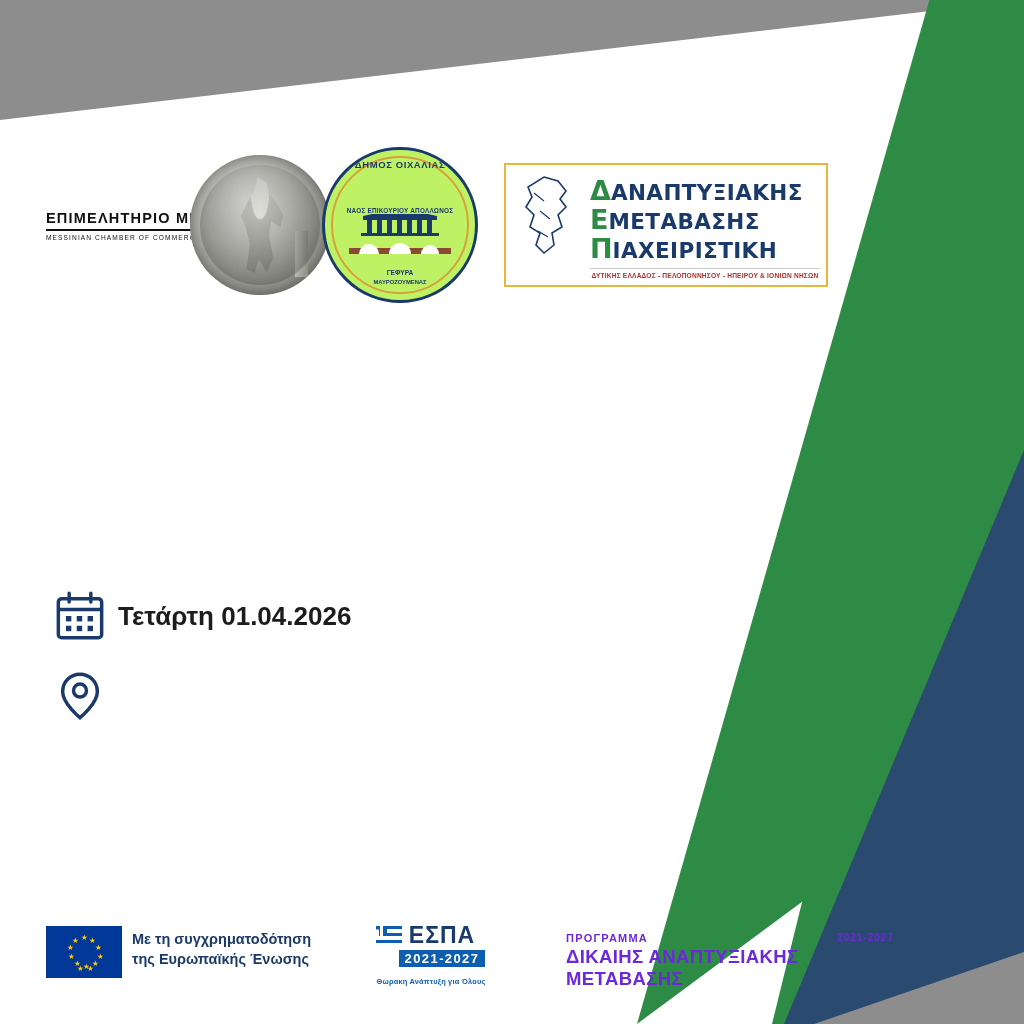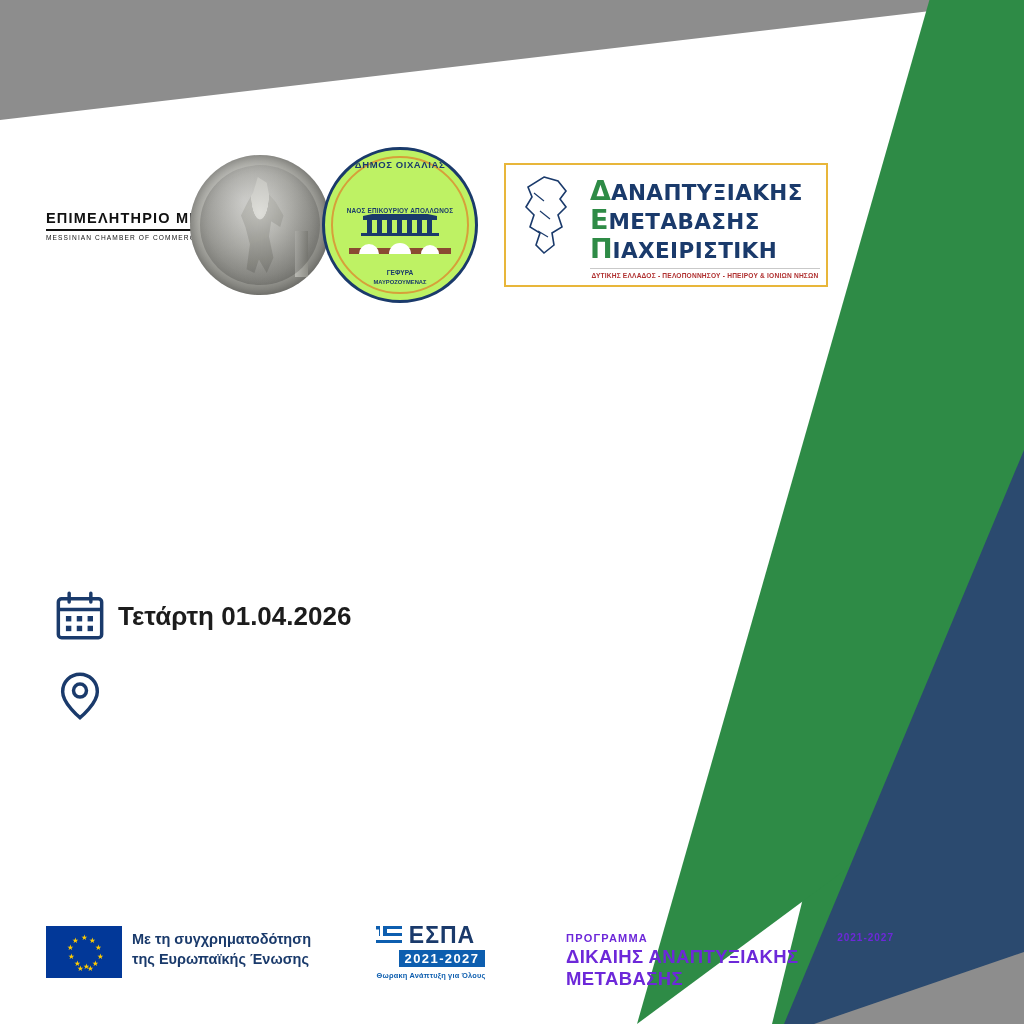--- a/index.html
+++ b/index.html
@@ -201,21 +201,21 @@
     z-index:2;
   }
   .espa-name{
     font-size:23px;font-weight:bold;color:#1a3a6b;letter-spacing:1px;padding-left:22px;
   }
   .espa-years{
     margin-top:1px;margin-left:22px;background:#0d5eaf;color:#fff;
     font-size:13px;font-weight:bold;letter-spacing:1.4px;padding:1px 6px;display:inline-block;
   }
   .espa-tag{
-    margin-top:4px;font-size:7.4px;font-weight:bold;color:#0d5eaf;letter-spacing:.2px;
+    margin-top:10px;font-size:7.4px;font-weight:bold;color:#0d5eaf;letter-spacing:.2px;
   }
   .prog-foot-block{
     position:absolute;left:520px;top:14px;width:330px;color:#6d28d9;
   }
   .pf-l1{font-size:11px;font-weight:bold;letter-spacing:1.2px;}
   .pf-l2{font-size:18.5px;font-weight:bold;letter-spacing:.4px;margin-top:2px;}
   .pf-years{
     position:absolute;right:2px;top:0;font-size:10px;font-weight:bold;letter-spacing:1px;
   }
 </style>

